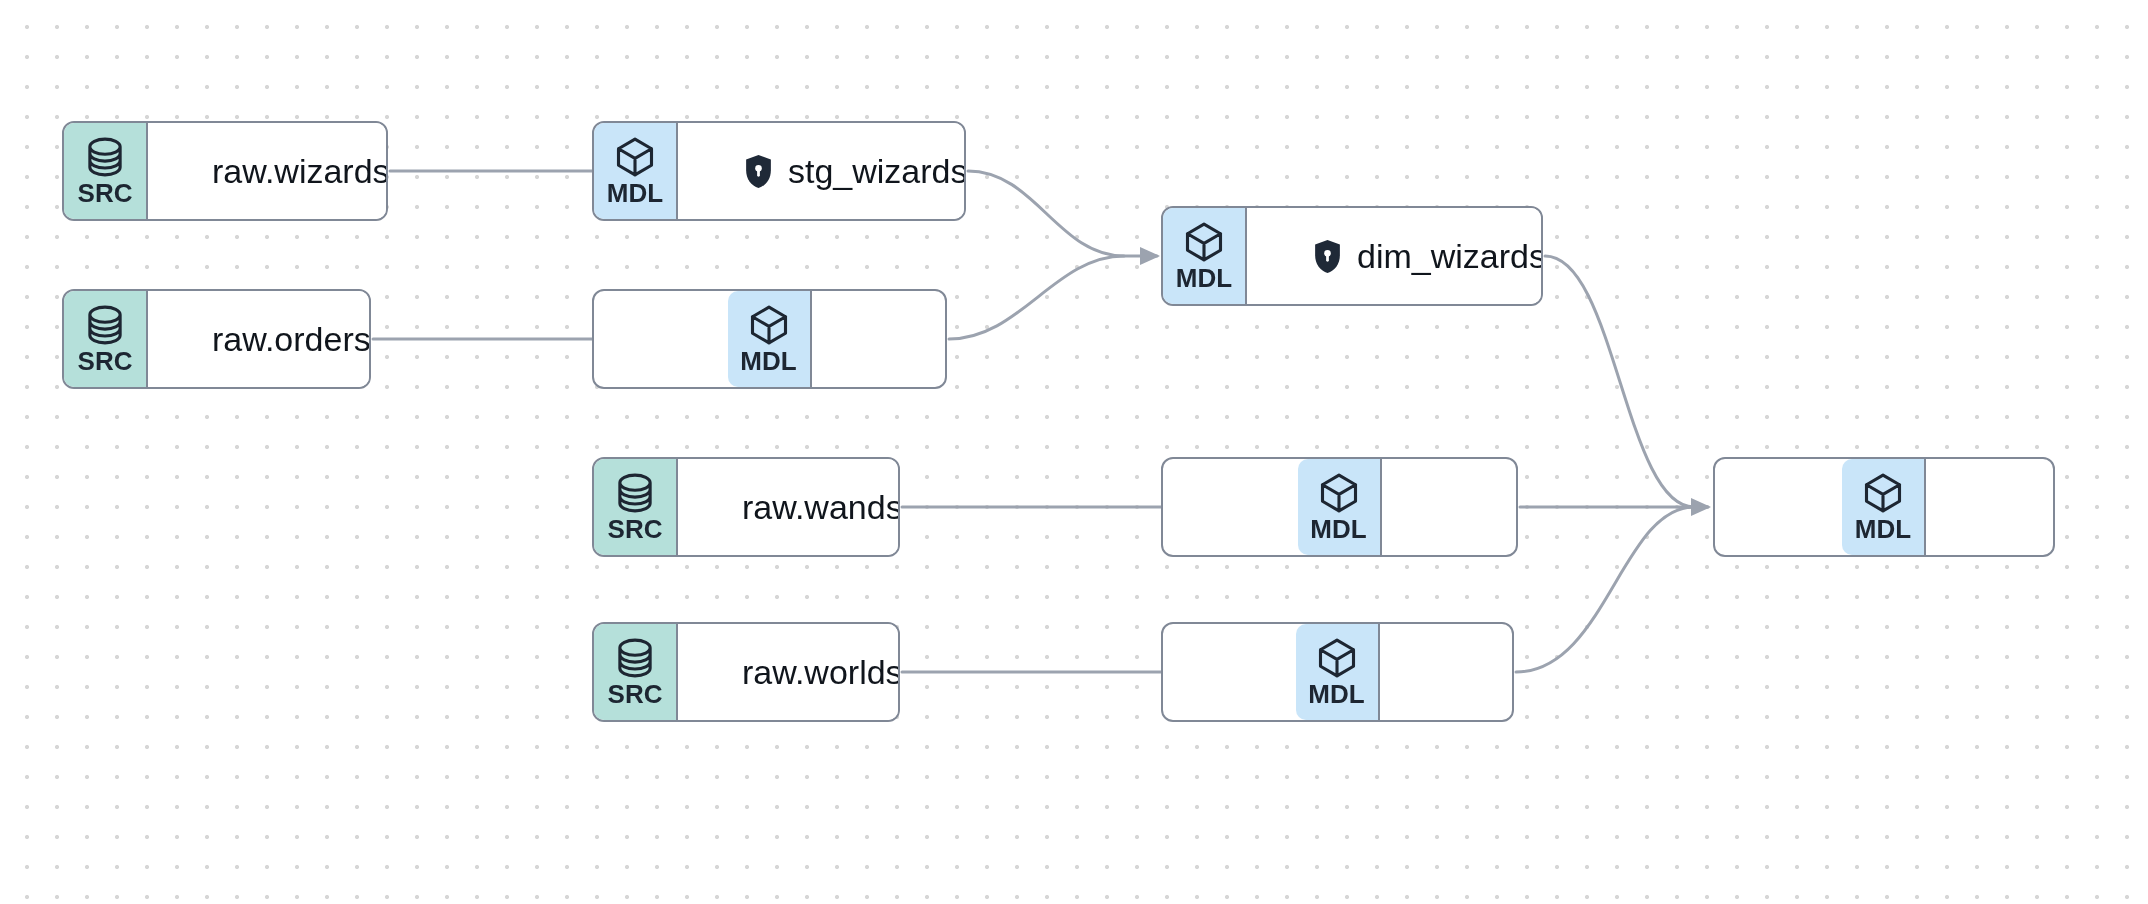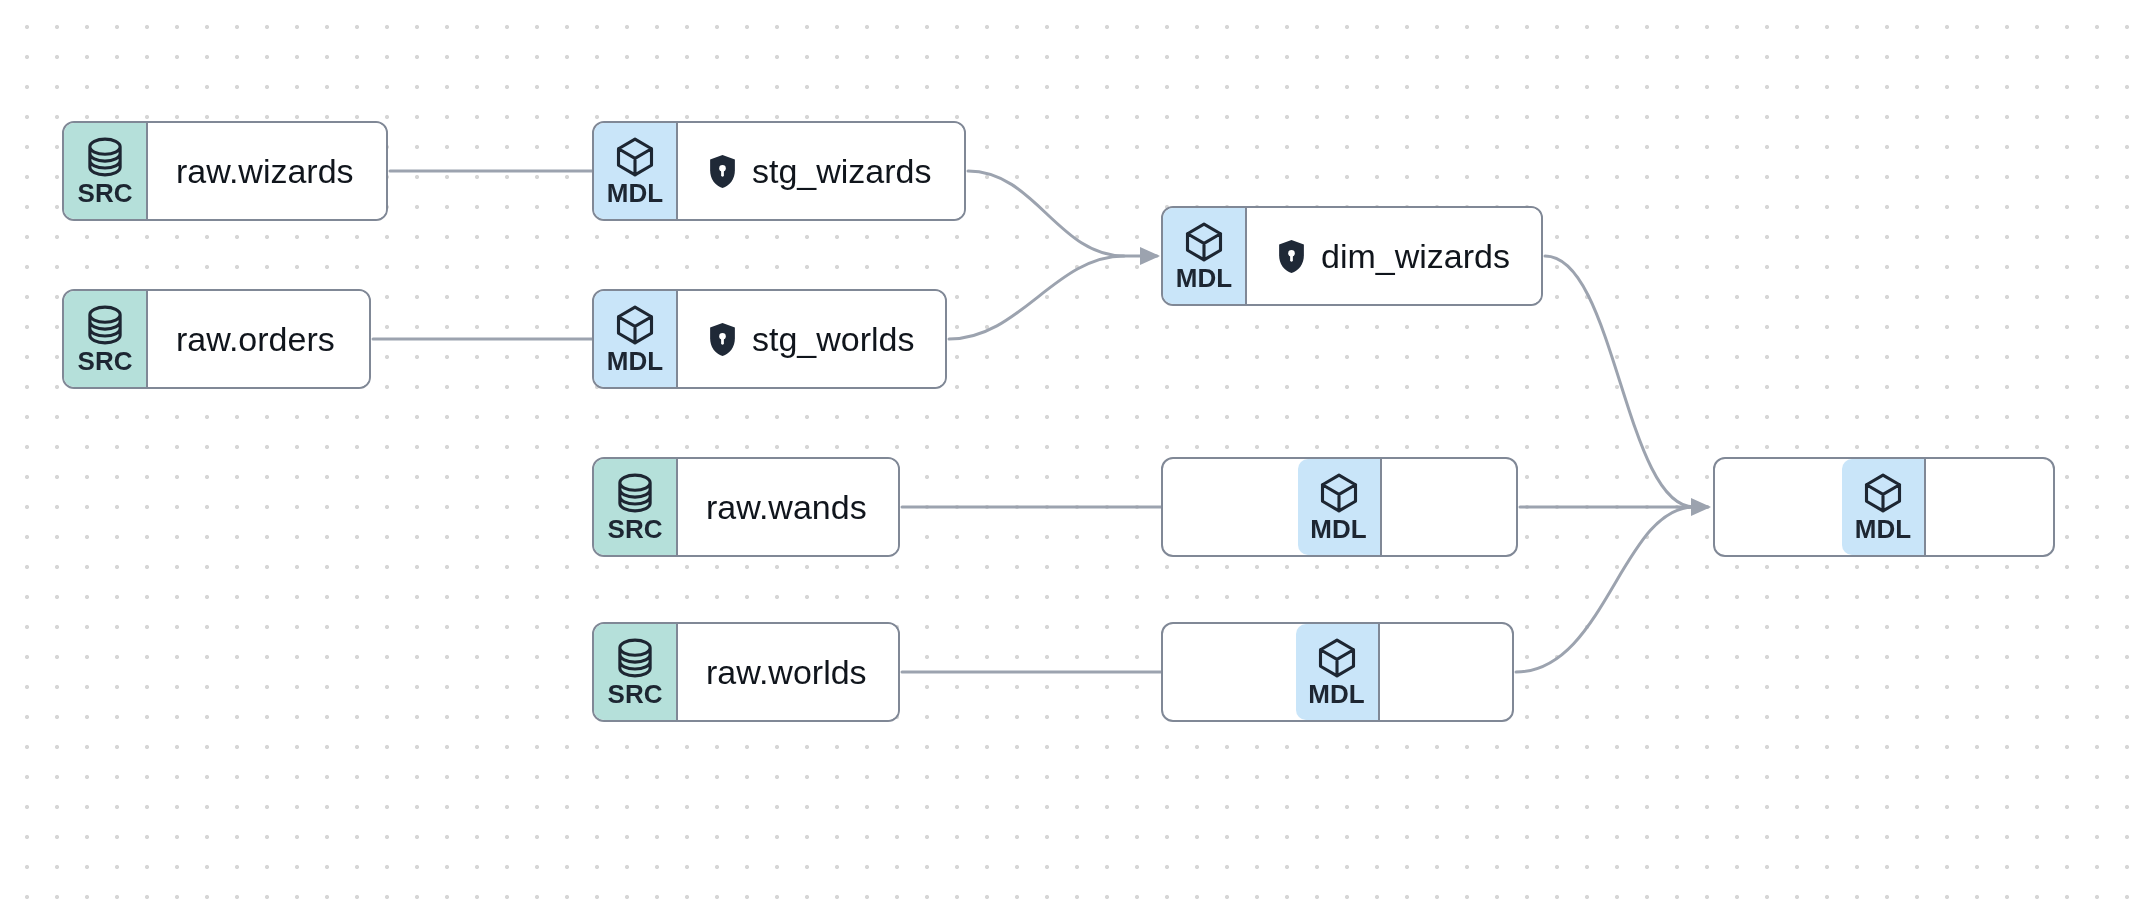--- a/index.html
+++ b/index.html
@@ -64,20 +64,21 @@
   .body{
     flex:1 1 auto;
     display:flex;
     align-items:center;
     padding:11px 28px;
     gap:13px;
     background:#ffffff;
     border-radius:0 10px 10px 0;
     white-space:nowrap;
     overflow:hidden;
+    margin-left:36px;
   }
   .shield{width:33px;height:37px;flex:0 0 33px;display:block;}
   .shield svg{width:33px;height:37px;display:block;}
   .name{
     font-size:34px;
     color:#10151c;
     font-weight:400;
   }
 </style>
 </head>
@@ -178,71 +179,61 @@
 
   <div class="node mdl" style="left:592px;top:289px;width:355px">
     <div class="badge">
       <span class="kindicon">
         <svg viewBox="0 0 24 24" fill="none" stroke-width="1.7" stroke-linecap="round" stroke-linejoin="round">
             <path d="M21 7.5l-9-5.25L3 7.5m18 0l-9 5.25m9-5.25v9l-9 5.25M3 7.5l9 5.25M3 7.5v9l9 5.25m0-9v9"></path>
           </svg>
       </span>
       <span class="kind">MDL</span>
     </div>
+  </div>
+
+  <div class="node mdl" style="left:1161px;top:457px;width:357px">
+    <div class="badge">
+      <span class="kindicon">
+        <svg viewBox="0 0 24 24" fill="none" stroke-width="1.7" stroke-linecap="round" stroke-linejoin="round">
+            <path d="M21 7.5l-9-5.25L3 7.5m18 0l-9 5.25m9-5.25v9l-9 5.25M3 7.5l9 5.25M3 7.5v9l9 5.25m0-9v9"></path>
+          </svg>
+      </span>
+      <span class="kind">MDL</span>
+    </div>
+  </div>
+
+  <div class="node mdl" style="left:1161px;top:622px;width:353px">
+    <div class="badge">
+      <span class="kindicon">
+        <svg viewBox="0 0 24 24" fill="none" stroke-width="1.7" stroke-linecap="round" stroke-linejoin="round">
+            <path d="M21 7.5l-9-5.25L3 7.5m18 0l-9 5.25m9-5.25v9l-9 5.25M3 7.5l9 5.25M3 7.5v9l9 5.25m0-9v9"></path>
+          </svg>
+      </span>
+      <span class="kind">MDL</span>
+    </div>
+  </div>
+
+  <div class="node mdl" style="left:1161px;top:206px;width:382px">
+    <div class="badge">
+      <span class="kindicon">
+        <svg viewBox="0 0 24 24" fill="none" stroke-width="1.7" stroke-linecap="round" stroke-linejoin="round">
+            <path d="M21 7.5l-9-5.25L3 7.5m18 0l-9 5.25m9-5.25v9l-9 5.25M3 7.5l9 5.25M3 7.5v9l9 5.25m0-9v9"></path>
+          </svg>
+      </span>
+      <span class="kind">MDL</span>
+    </div>
     <div class="body">
       <span class="shield">
         <svg viewBox="0 0 24 26">
             <path fill="#1f2937" d="M12 1 L21 4.2 V12 C21 18.6 17.2 23.3 12 25 C6.8 23.3 3 18.6 3 12 V4.2 Z"></path>
             <circle cx="12" cy="10.6" r="2.4" fill="#ffffff"></circle>
             <rect x="11" y="11.8" width="2" height="5" rx="1" fill="#ffffff"></rect>
           </svg>
       </span>
-      <span class="name">stg_worlds</span>
-    </div>
-  </div>
-
-  <div class="node mdl" style="left:1161px;top:457px;width:357px">
-    <div class="badge">
-      <span class="kindicon">
-        <svg viewBox="0 0 24 24" fill="none" stroke-width="1.7" stroke-linecap="round" stroke-linejoin="round">
-            <path d="M21 7.5l-9-5.25L3 7.5m18 0l-9 5.25m9-5.25v9l-9 5.25M3 7.5l9 5.25M3 7.5v9l9 5.25m0-9v9"></path>
-          </svg>
-      </span>
-      <span class="kind">MDL</span>
-    </div>
-  </div>
-
-  <div class="node mdl" style="left:1161px;top:622px;width:353px">
-    <div class="badge">
-      <span class="kindicon">
-        <svg viewBox="0 0 24 24" fill="none" stroke-width="1.7" stroke-linecap="round" stroke-linejoin="round">
-            <path d="M21 7.5l-9-5.25L3 7.5m18 0l-9 5.25m9-5.25v9l-9 5.25M3 7.5l9 5.25M3 7.5v9l9 5.25m0-9v9"></path>
-          </svg>
-      </span>
-      <span class="kind">MDL</span>
-    </div>
-  </div>
-
-  <div class="node mdl" style="left:1161px;top:206px;width:382px">
-    <div class="badge">
-      <span class="kindicon">
-        <svg viewBox="0 0 24 24" fill="none" stroke-width="1.7" stroke-linecap="round" stroke-linejoin="round">
-            <path d="M21 7.5l-9-5.25L3 7.5m18 0l-9 5.25m9-5.25v9l-9 5.25M3 7.5l9 5.25M3 7.5v9l9 5.25m0-9v9"></path>
-          </svg>
-      </span>
-      <span class="kind">MDL</span>
-    </div>
-    <div class="body">
-      <span class="shield">
-        <svg viewBox="0 0 24 26">
-            <path fill="#1f2937" d="M12 1 L21 4.2 V12 C21 18.6 17.2 23.3 12 25 C6.8 23.3 3 18.6 3 12 V4.2 Z"></path>
-            <circle cx="12" cy="10.6" r="2.4" fill="#ffffff"></circle>
-            <rect x="11" y="11.8" width="2" height="5" rx="1" fill="#ffffff"></rect>
-          </svg>
-      </span>
       <span class="name">dim_wizards</span>
     </div>
   </div>
 
   <div class="node mdl" style="left:1713px;top:457px;width:342px">
     <div class="badge">
       <span class="kindicon">
         <svg viewBox="0 0 24 24" fill="none" stroke-width="1.7" stroke-linecap="round" stroke-linejoin="round">
             <path d="M21 7.5l-9-5.25L3 7.5m18 0l-9 5.25m9-5.25v9l-9 5.25M3 7.5l9 5.25M3 7.5v9l9 5.25m0-9v9"></path>
           </svg>

